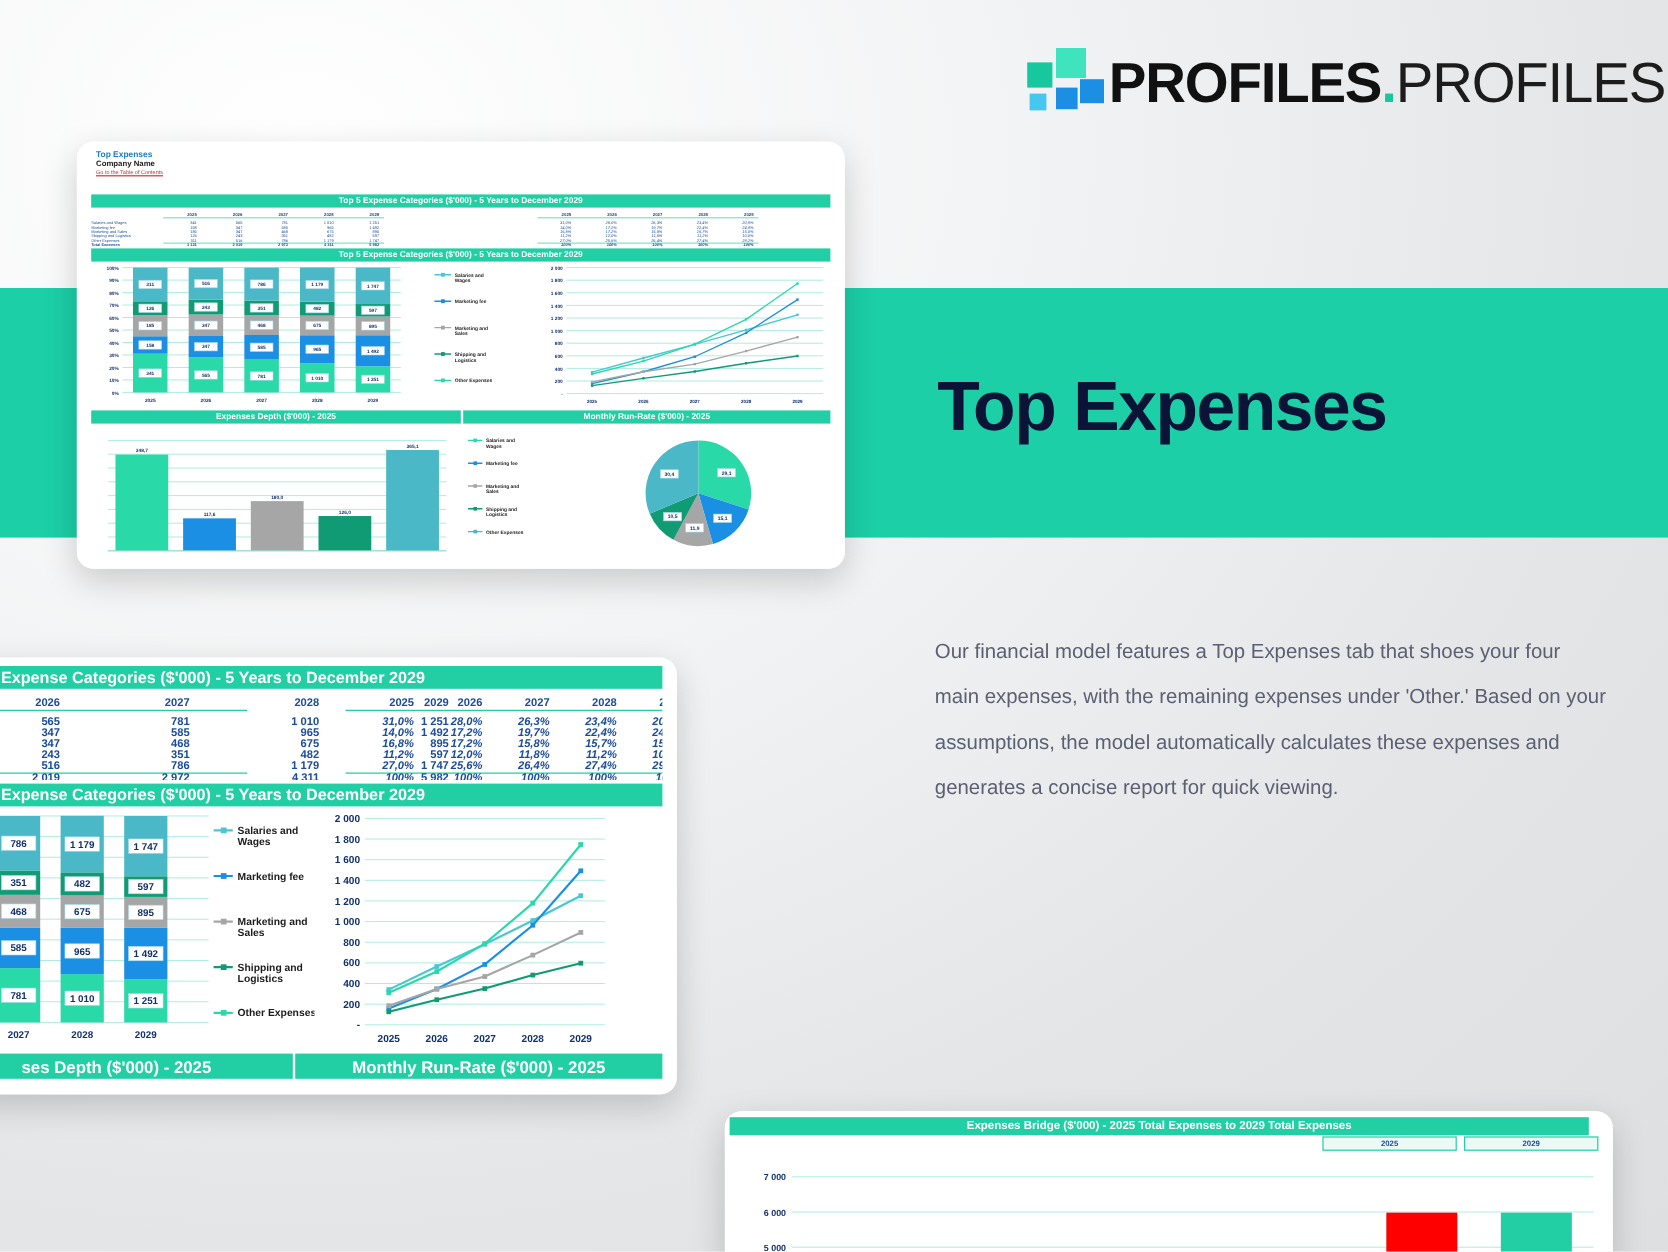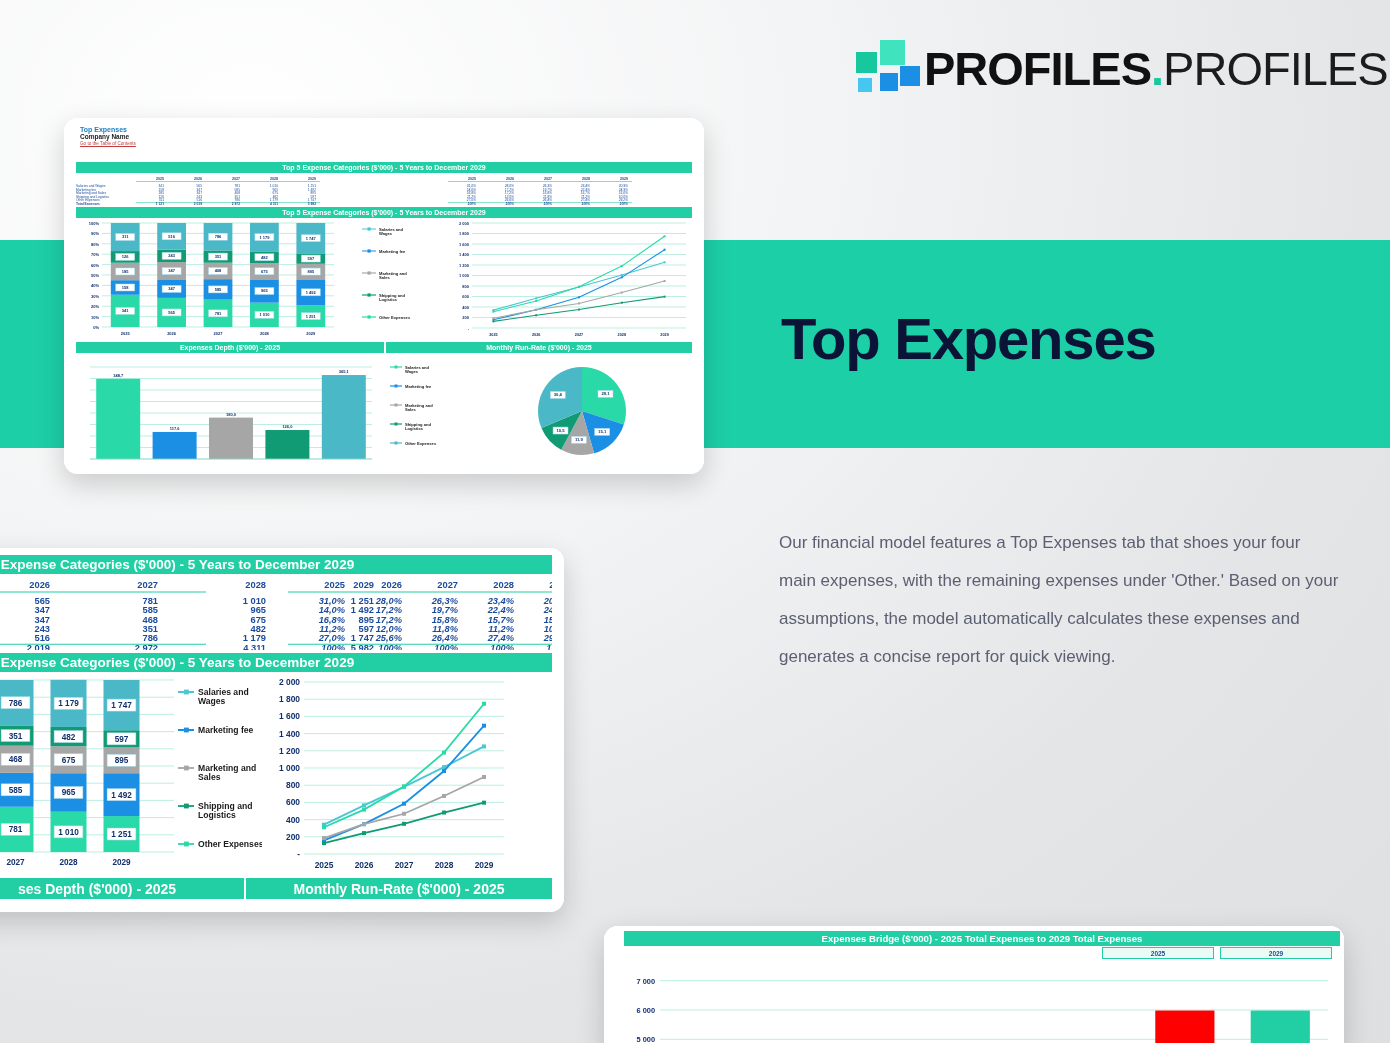--- a/index.html
+++ b/index.html
@@ -90,21 +90,21 @@
   #b-band4 { position:absolute; left:308px; top:330px; width:306px; height:21px;
              font-size:14px; }
   #b-table { position:absolute; left:12px; top:28px; width:602px; height:74px; }
 
   #b-stack { position:absolute; left:0px; top:128px; width:236px; height:200px; }
   #b-legend{ position:absolute; left:238px; top:128px; width:86px; height:200px; }
   #b-line  { position:absolute; left:322px; top:128px; width:250px; height:200px; }
 
   
   #card-c { left:604px; top:926px; width:740px; height:130px; border-radius:14px; }
-  #c-band { position:absolute; left:20px; top:5px; width:716px; height:15px; font-size:9.6px; }
+  #c-band { position:absolute; left:4px; top:5px; width:716px; height:15px; font-size:9.6px; }
   #c-legend { position:absolute; left:498px; top:21px; width:230px; height:12px;
               display:flex; }
   .c-leg-cell {
     flex:1; border:0.8px solid #22cfa4; background:#eafaf5;
     font-size:6.5px; color:#1a4b9c; text-align:center; line-height:11px;
     font-weight:bold; position:relative;
   }
   #c-plot { position:absolute; left:12px; top:36px; width:716px; height:92px; }
 
   svg { display:block; }

